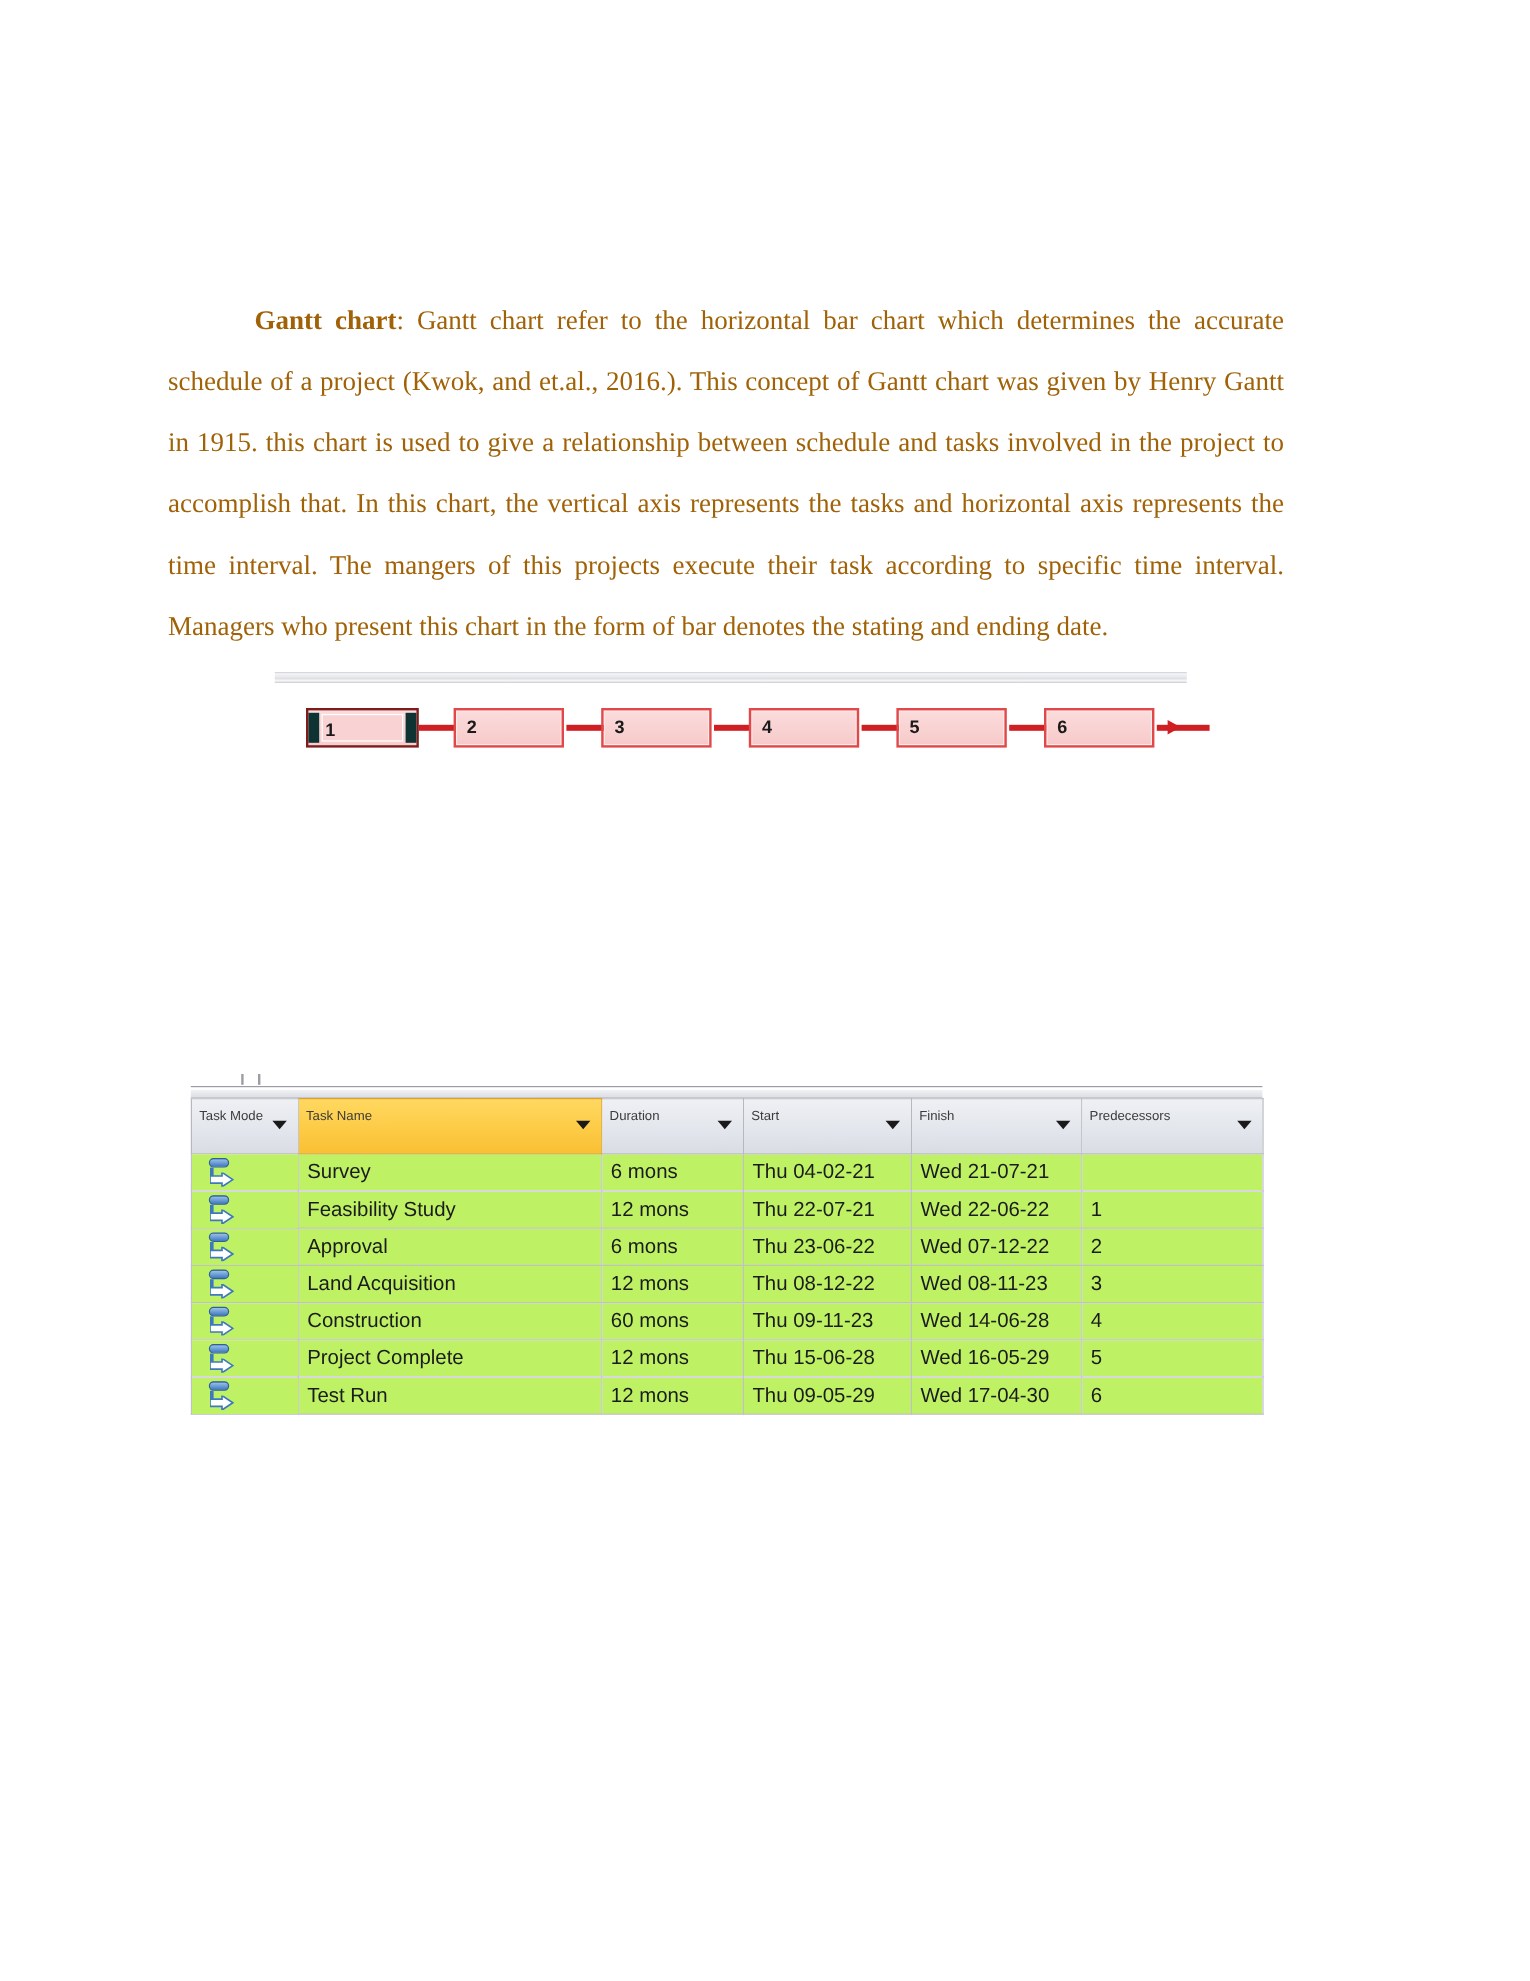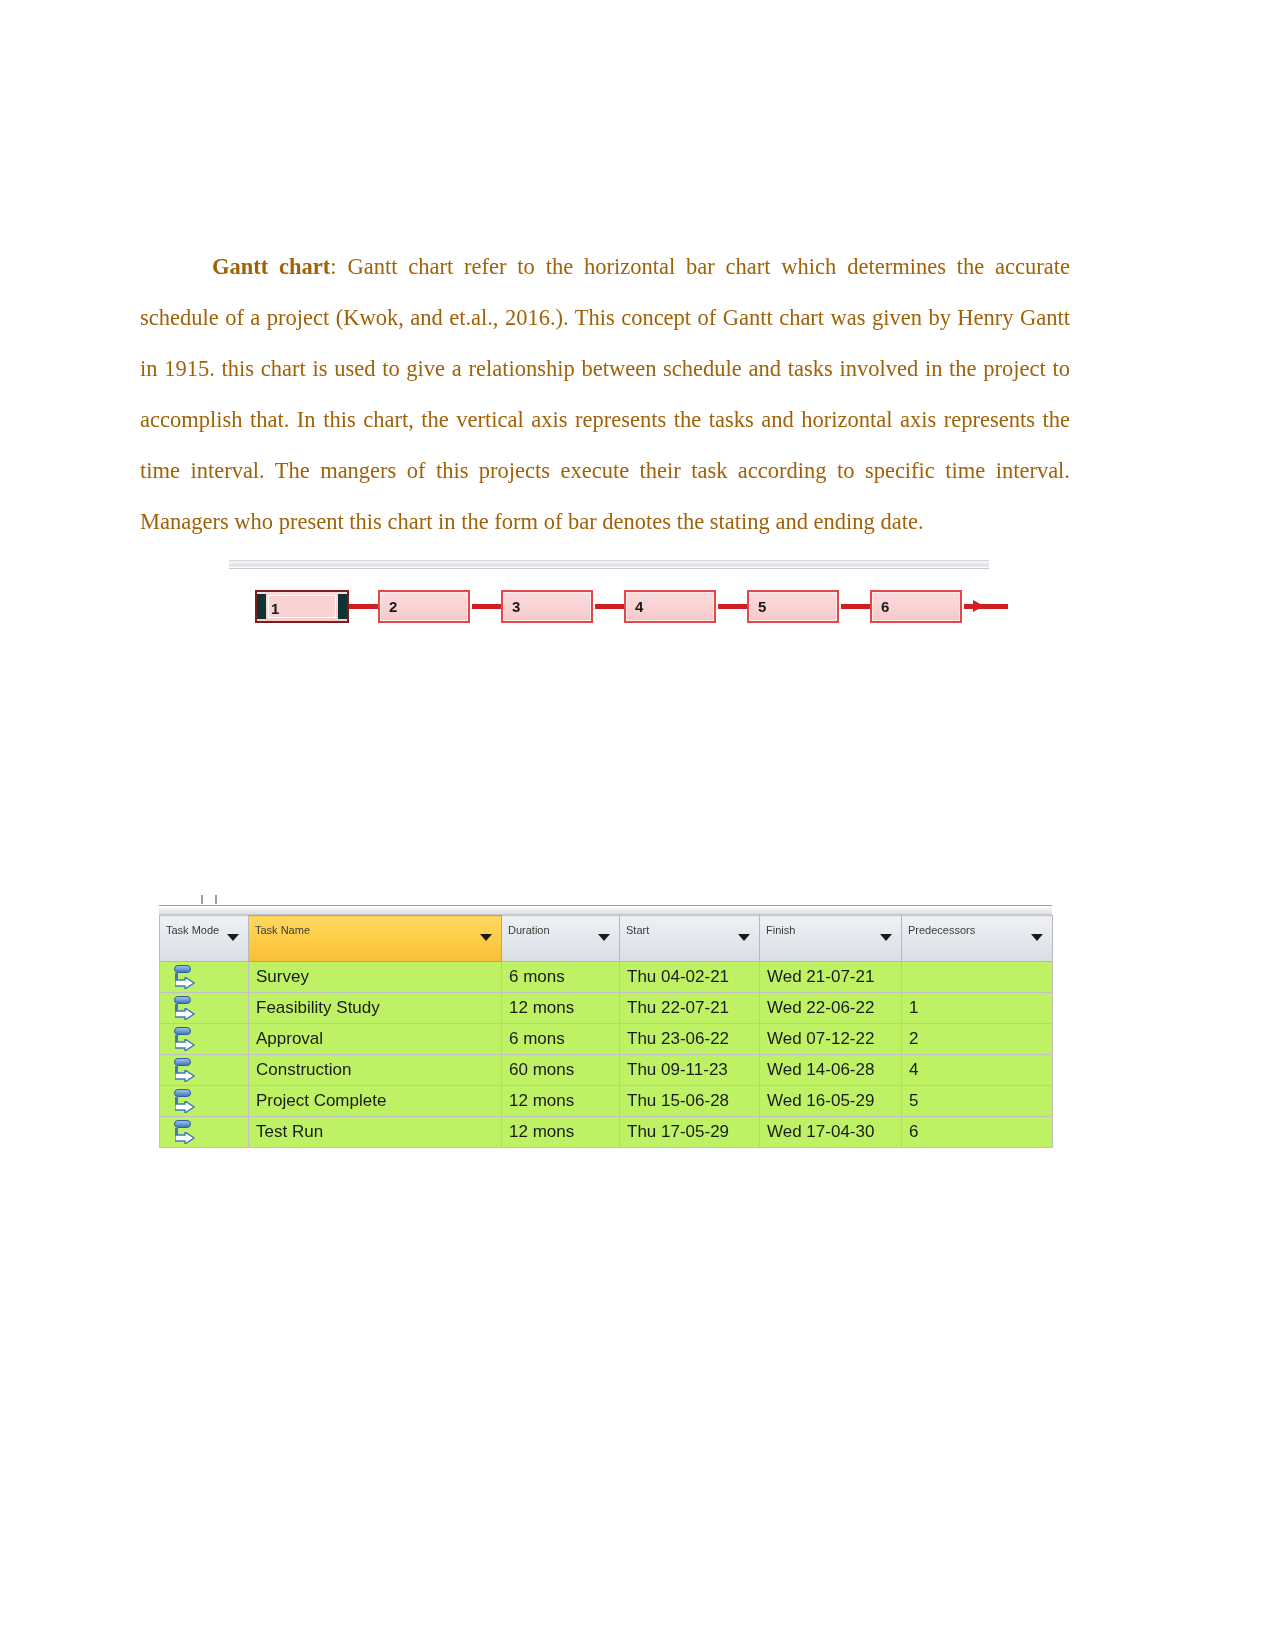--- a/index.html
+++ b/index.html
@@ -420,20 +420,36 @@
           <tr>
             <td class="mode-cell">
               <span class="mode-icon">
                 <span class="bar"></span>
                 <span class="stem"></span>
                 <svg class="arrow" viewBox="0 0 20 12">
                   <polygon points="0,3 10,3 10,0 19,6 10,12 10,9 0,9" fill="#ffffff" stroke="#3f79bd" stroke-width="1.4"></polygon>
                 </svg>
               </span>
             </td>
+            <td class="name-cell">Land Acquisition</td>
+            <td>12 mons</td>
+            <td>Thu 08-12-22</td>
+            <td>Wed 08-11-23</td>
+            <td class="pred-cell">3</td>
+          </tr>
+          <tr>
+            <td class="mode-cell">
+              <span class="mode-icon">
+                <span class="bar"></span>
+                <span class="stem"></span>
+                <svg class="arrow" viewBox="0 0 20 12">
+                  <polygon points="0,3 10,3 10,0 19,6 10,12 10,9 0,9" fill="#ffffff" stroke="#3f79bd" stroke-width="1.4"></polygon>
+                </svg>
+              </span>
+            </td>
             <td class="name-cell">Construction</td>
             <td>60 mons</td>
             <td>Thu 09-11-23</td>
             <td>Wed 14-06-28</td>
             <td class="pred-cell">4</td>
           </tr>
           <tr>
             <td class="mode-cell">
               <span class="mode-icon">
                 <span class="bar"></span>
@@ -454,21 +470,21 @@
               <span class="mode-icon">
                 <span class="bar"></span>
                 <span class="stem"></span>
                 <svg class="arrow" viewBox="0 0 20 12">
                   <polygon points="0,3 10,3 10,0 19,6 10,12 10,9 0,9" fill="#ffffff" stroke="#3f79bd" stroke-width="1.4"></polygon>
                 </svg>
               </span>
             </td>
             <td class="name-cell">Test Run</td>
             <td>12 mons</td>
-            <td>Thu 17-05-29</td>
+            <td>Thu 09-05-29</td>
             <td>Wed 17-04-30</td>
             <td class="pred-cell">6</td>
           </tr>
         </tbody>
     </table>
   </div>
 
 
 </div>
 

